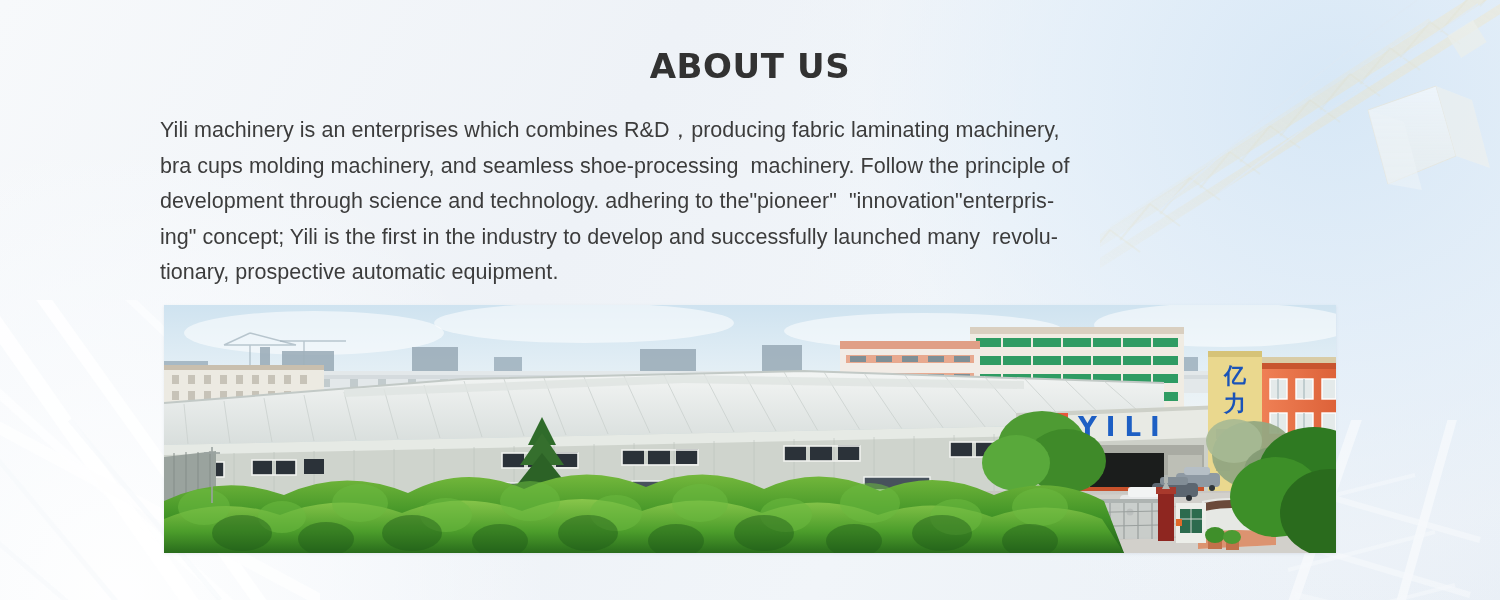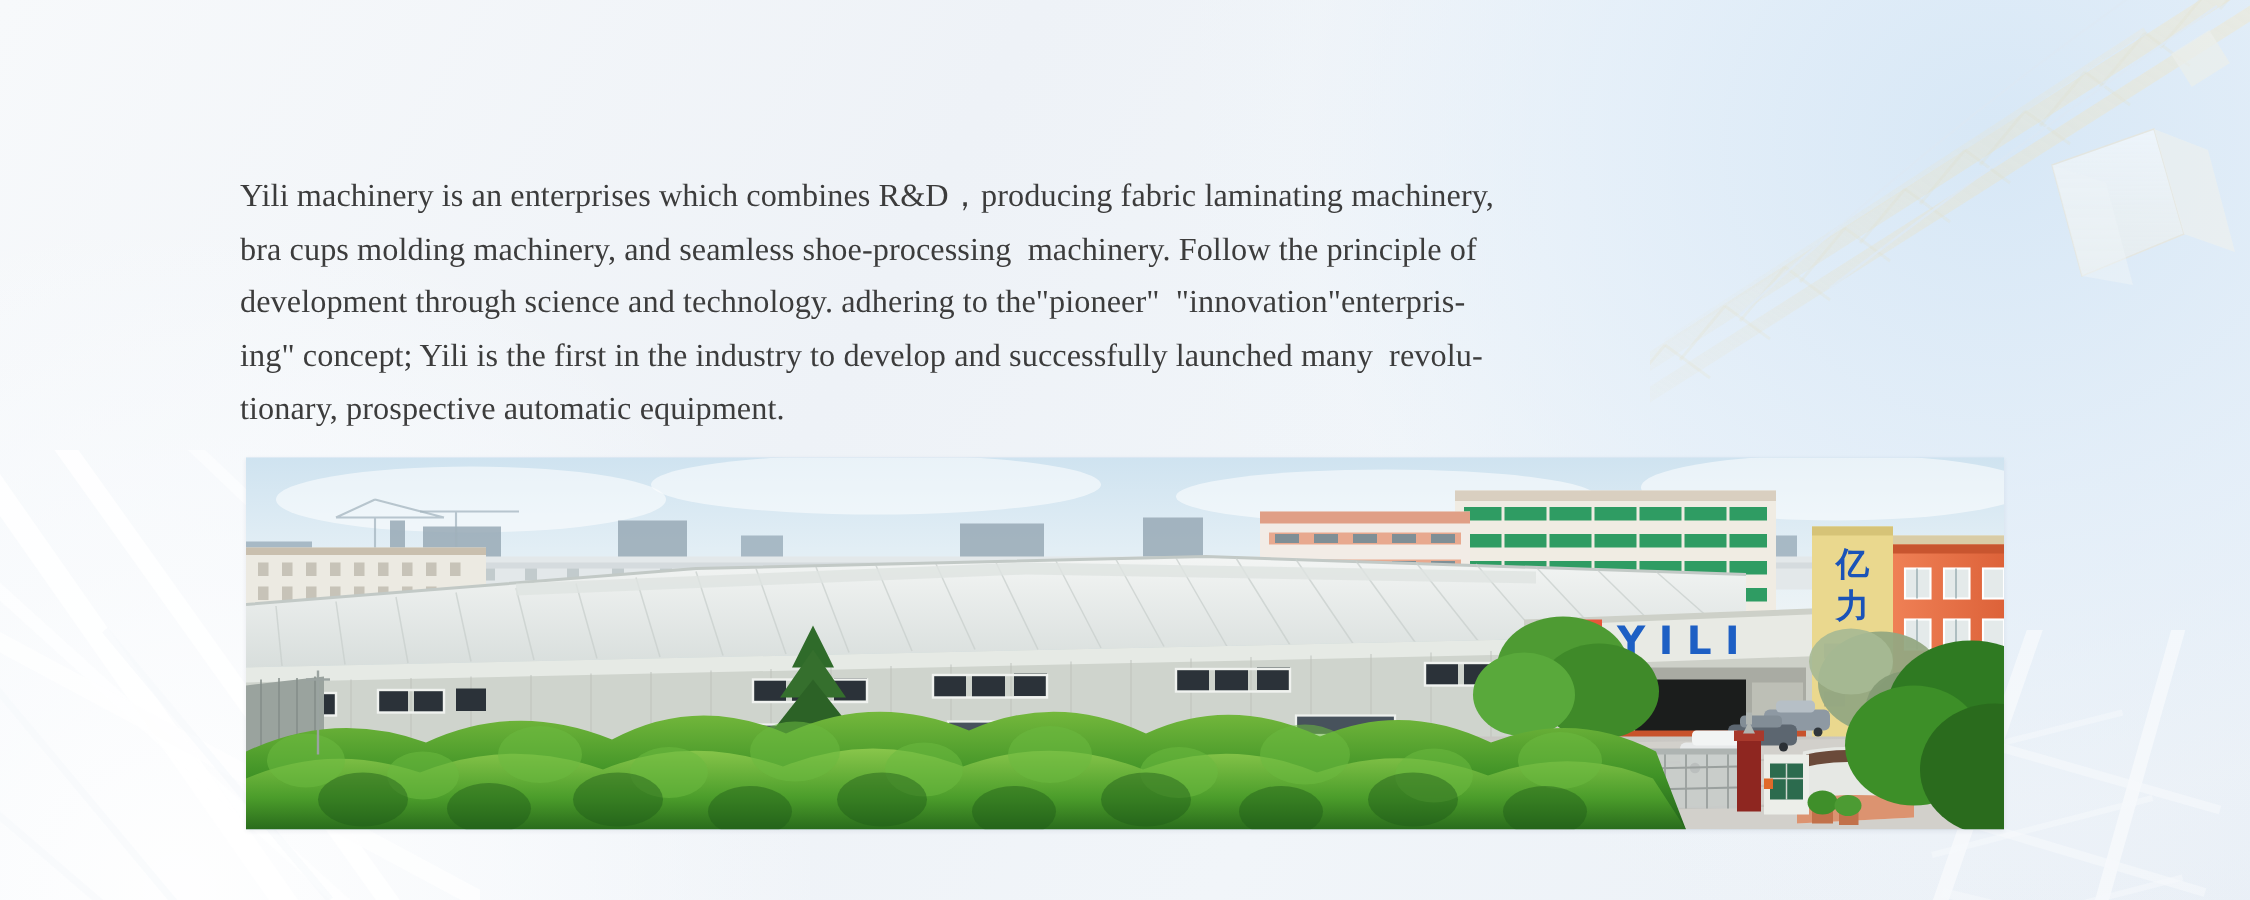--- a/index.html
+++ b/index.html
@@ -101,21 +101,21 @@
     position: absolute;
     top: 113px;
     left: 160px;
     width: 1190px;
     font-size: 21.5px;
     line-height: 35.5px;
     color: #3c3c3c;
     font-weight: 400;
     letter-spacing: 0.05px;
     white-space: pre-wrap;
-    font-family: Liberation Serif, serif;
+    font-family: Liberation Sans, sans-serif;
   }
 
   
   .photo-frame {
     position: absolute;
     left: 164px;
     top: 305px;
     width: 1172px;
     height: 248px;
     overflow: hidden;
@@ -216,20 +216,21 @@
         <path d="M 30 60 L 240 120" stroke-width="6" stroke-opacity="0.6"></path>
         <path d="M 45 120 L 230 175" stroke-width="6" stroke-opacity="0.6"></path>
         <path d="M 55 175 L 222 215" stroke-width="6" stroke-opacity="0.5"></path>
       </g>
       <g stroke="#ffffff" stroke-width="4" fill="none" stroke-opacity="0.5">
         <path d="M 36 90 L 175 55 M 48 150 L 195 112 M 60 205 L 215 165"></path>
       </g>
     </svg>
   </div>
 
+  <h1 class="heading">ABOUT US</h1>
 
   <div class="body-copy">Yili machinery is an enterprises which combines R&amp;D，producing fabric laminating machinery,
 bra cups molding machinery, and seamless shoe-processing  machinery. Follow the principle of
 development through science and technology. adhering to the"pioneer"  "innovation"enterpris-
 ing" concept; Yili is the first in the industry to develop and successfully launched many  revolu-
 tionary, prospective automatic equipment.</div>
 
   <div class="photo-frame">
     <svg viewBox="0 0 1172 248" preserveAspectRatio="none">
       <defs>

